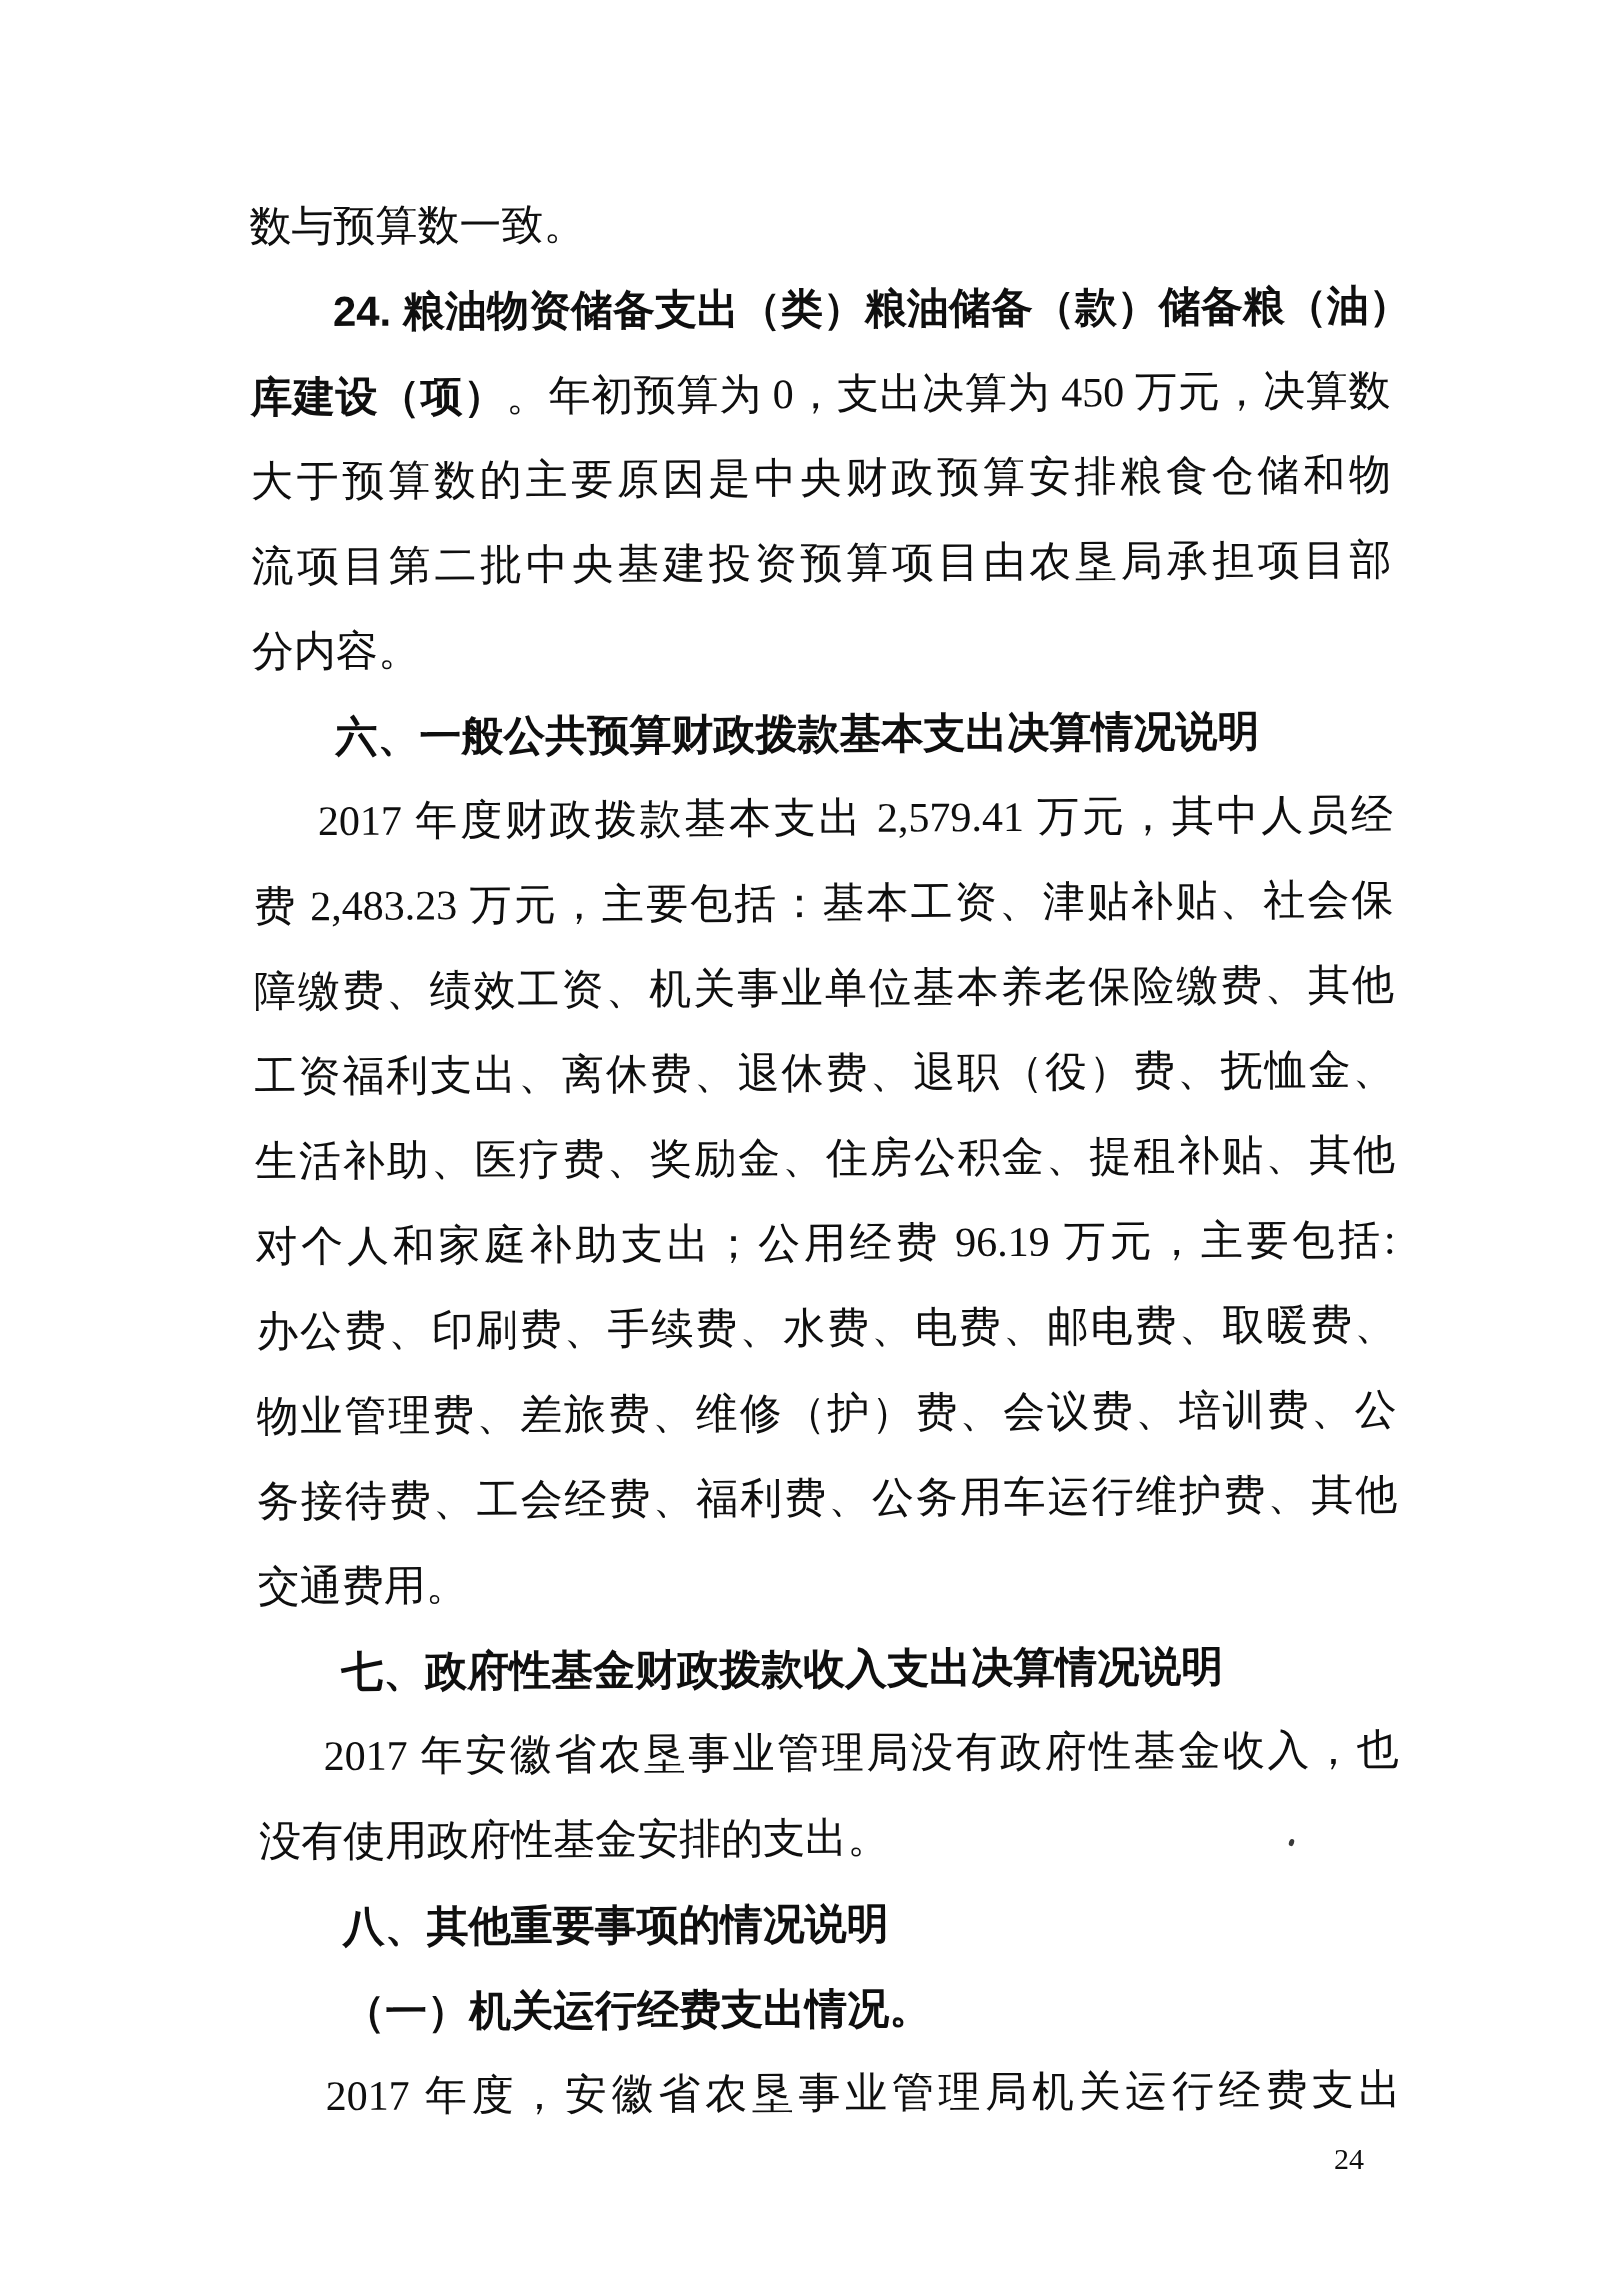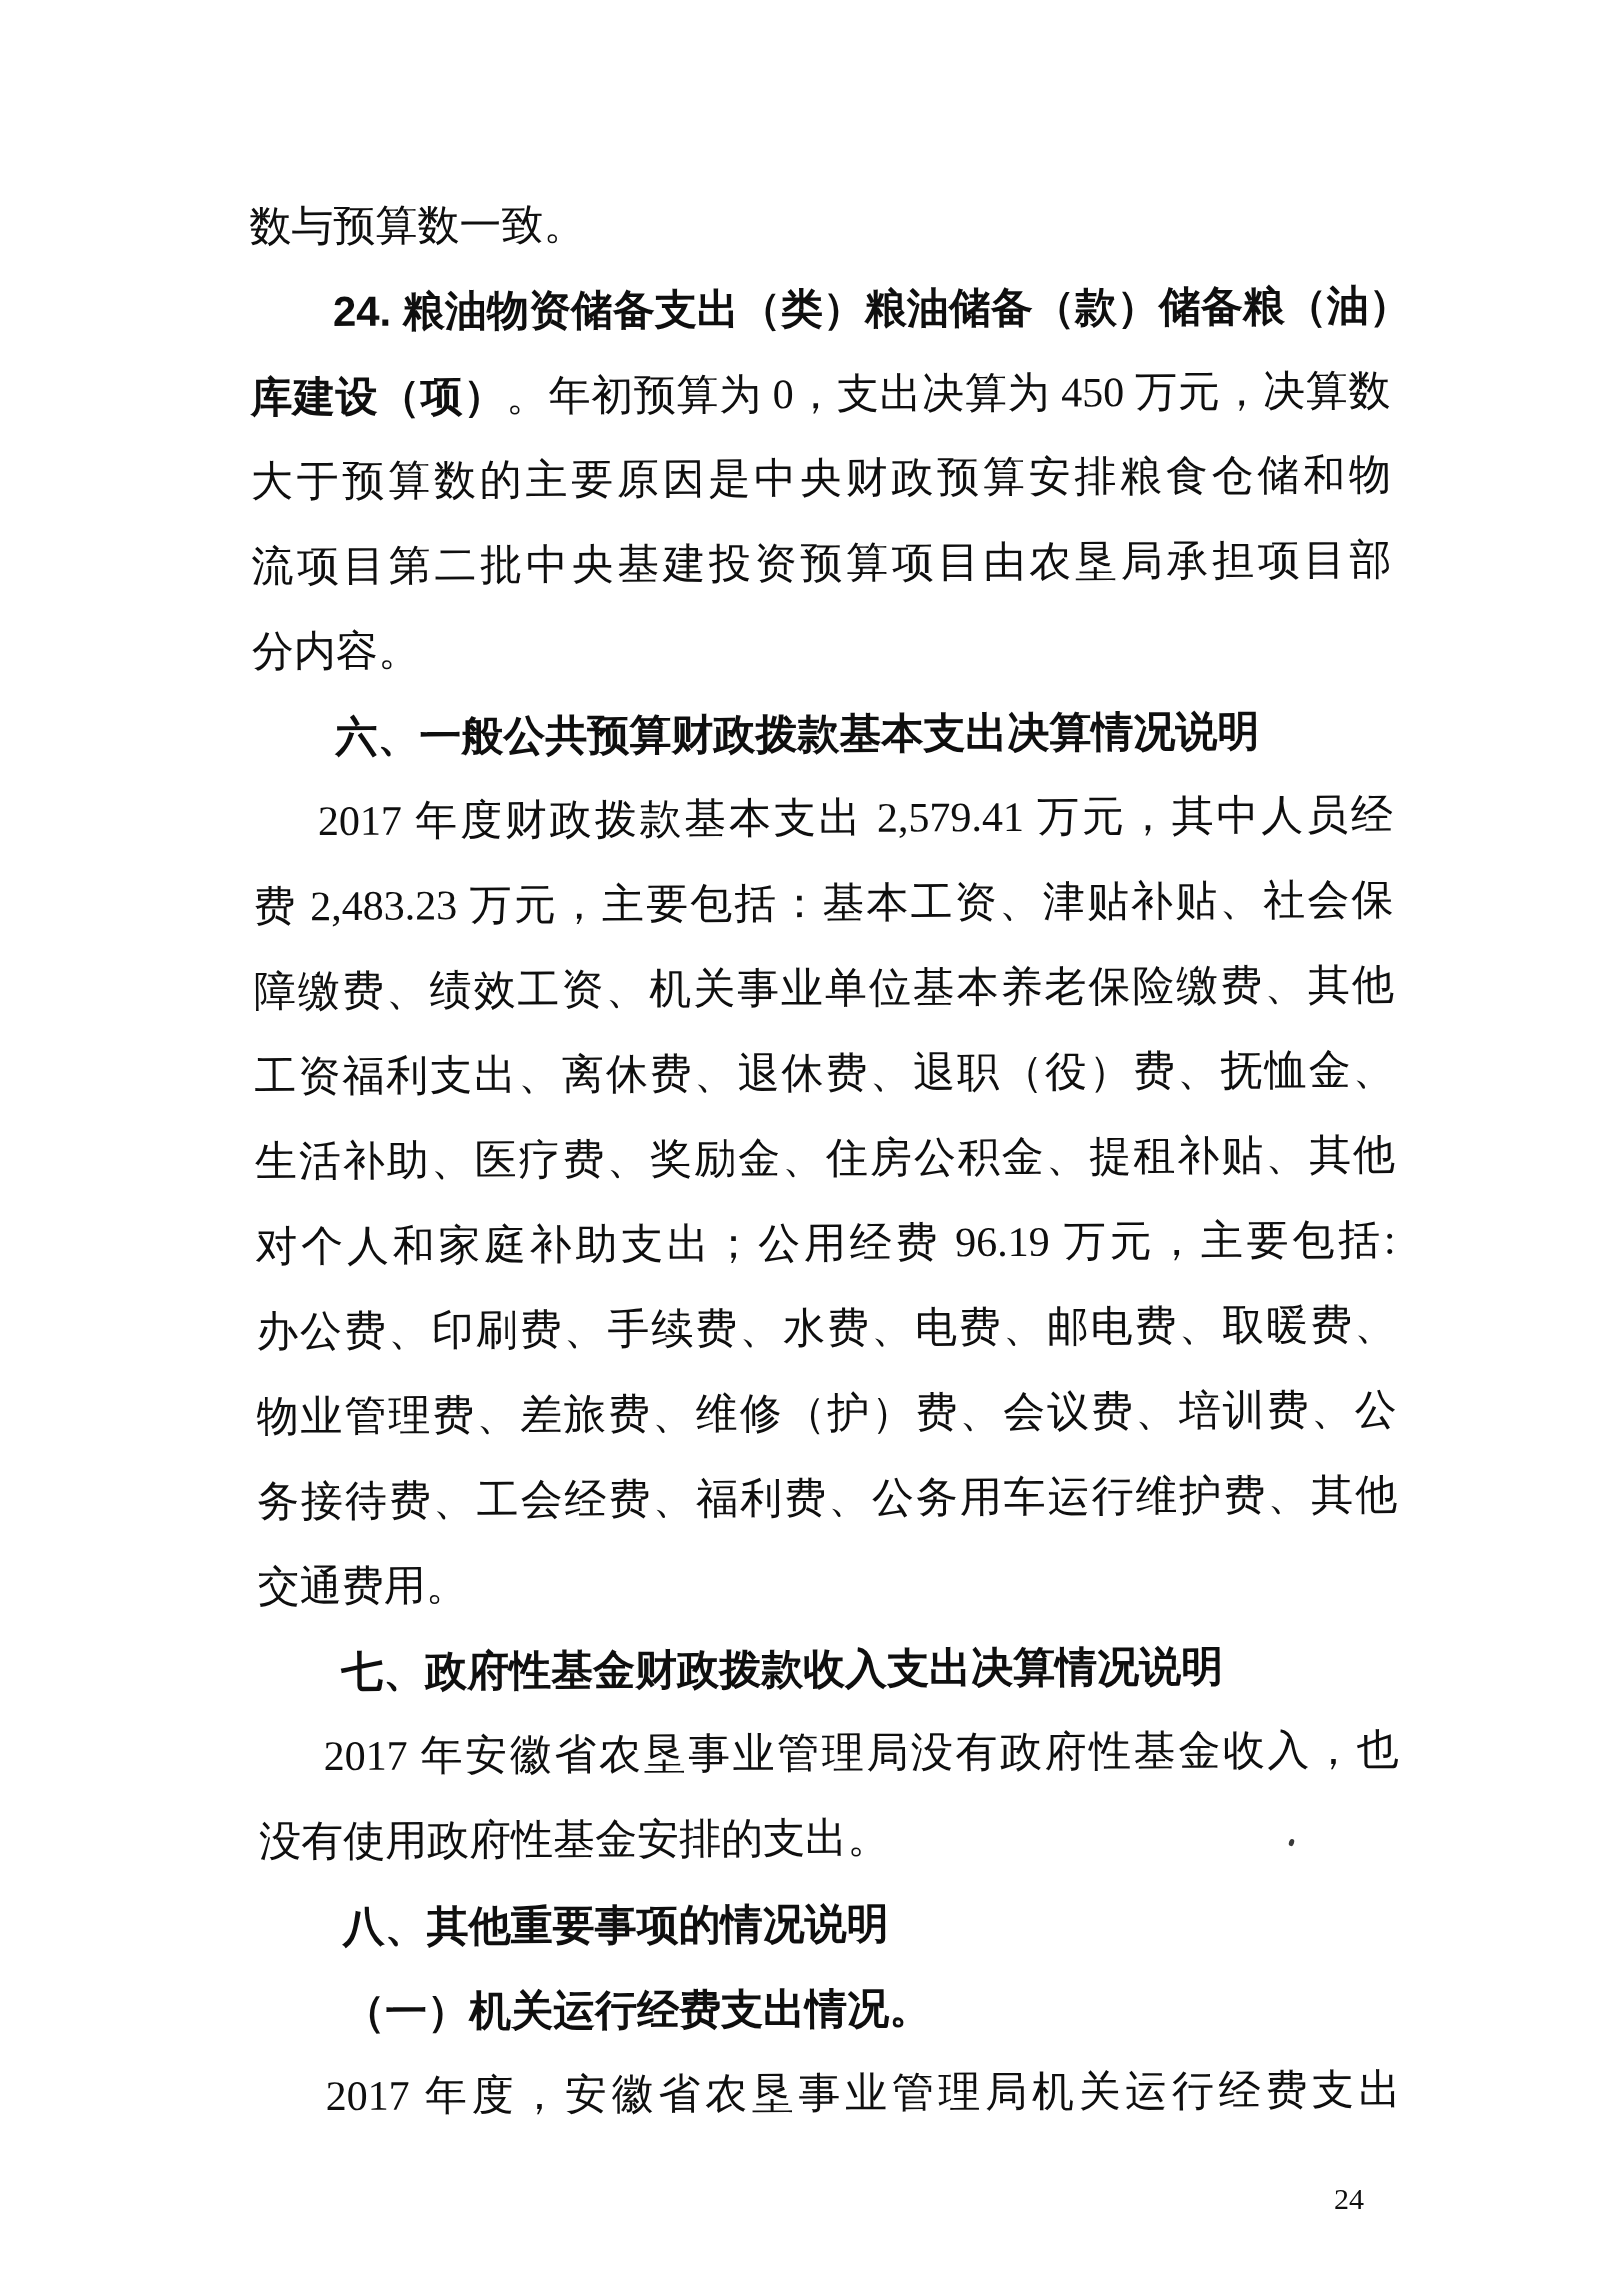--- a/index.html
+++ b/index.html
@@ -49,21 +49,20 @@
   }
   .song { font-weight: 400; }
   .pagenum {
     position: absolute;
     left: 1334px;
     top: 2142px;
     font-family: "Liberation Serif", "DejaVu Serif", serif;
     font-size: 30px;
     line-height: 34px;
     color: #0f0f0f;
-    margin-top: 40px;
   }
   .speck {
     position: absolute;
     left: 1289px;
     top: 1839px;
     width: 4.6px;
     height: 7.2px;
     background: #3a3a3a;
     border-radius: 45%;
     transform: rotate(18deg);

